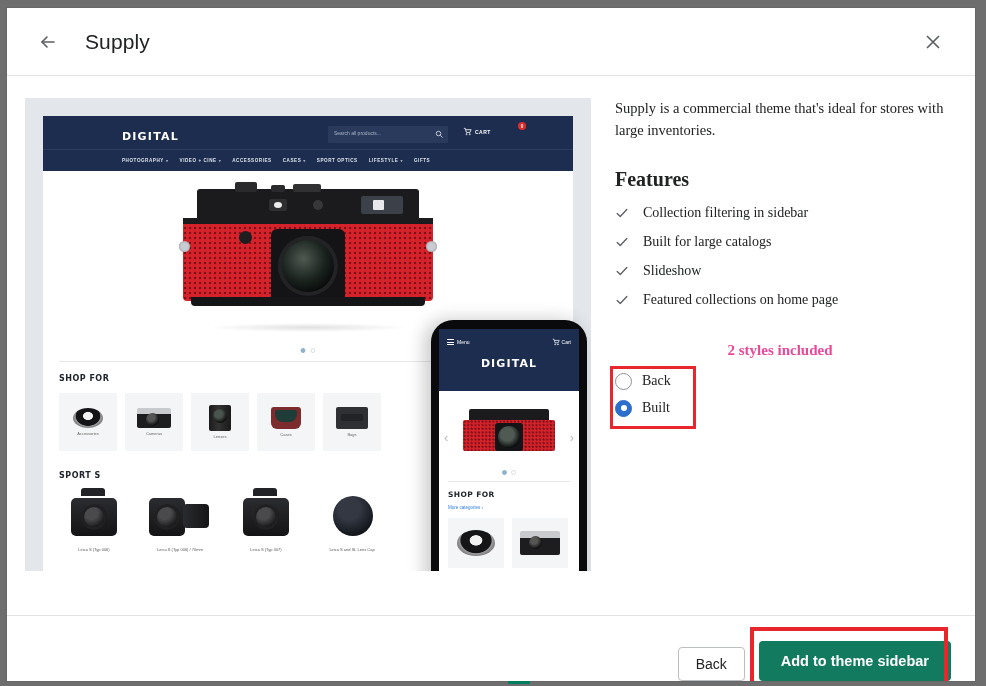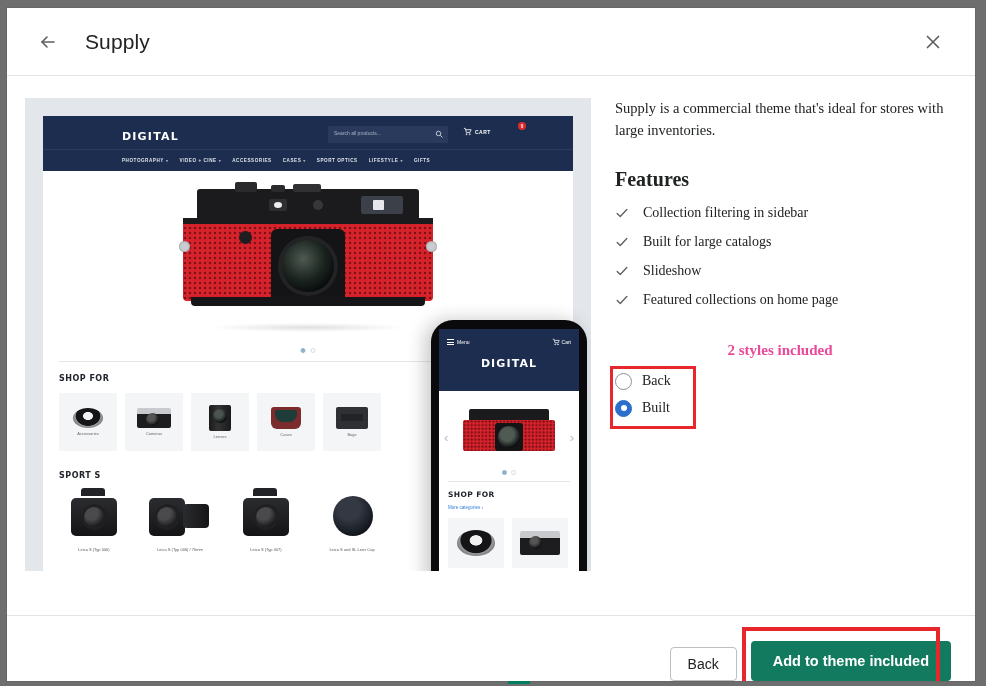--- a/index.html
+++ b/index.html
@@ -526,19 +526,19 @@
             <span class="rb-label">Built</span>
           </div>
         </div>
       </div>
 
     </div>
 
     <div class="modal-footer">
       <button class="btn-back">Back</button>
       <div class="btn-primary-wrap">
-        <button class="btn-primary">Add to theme included</button>
+        <button class="btn-primary">Add to theme sidebar</button>
         <div class="btn-hi"></div>
       </div>
     </div>
 
   </div>
 </div>
 
 </body></html>

